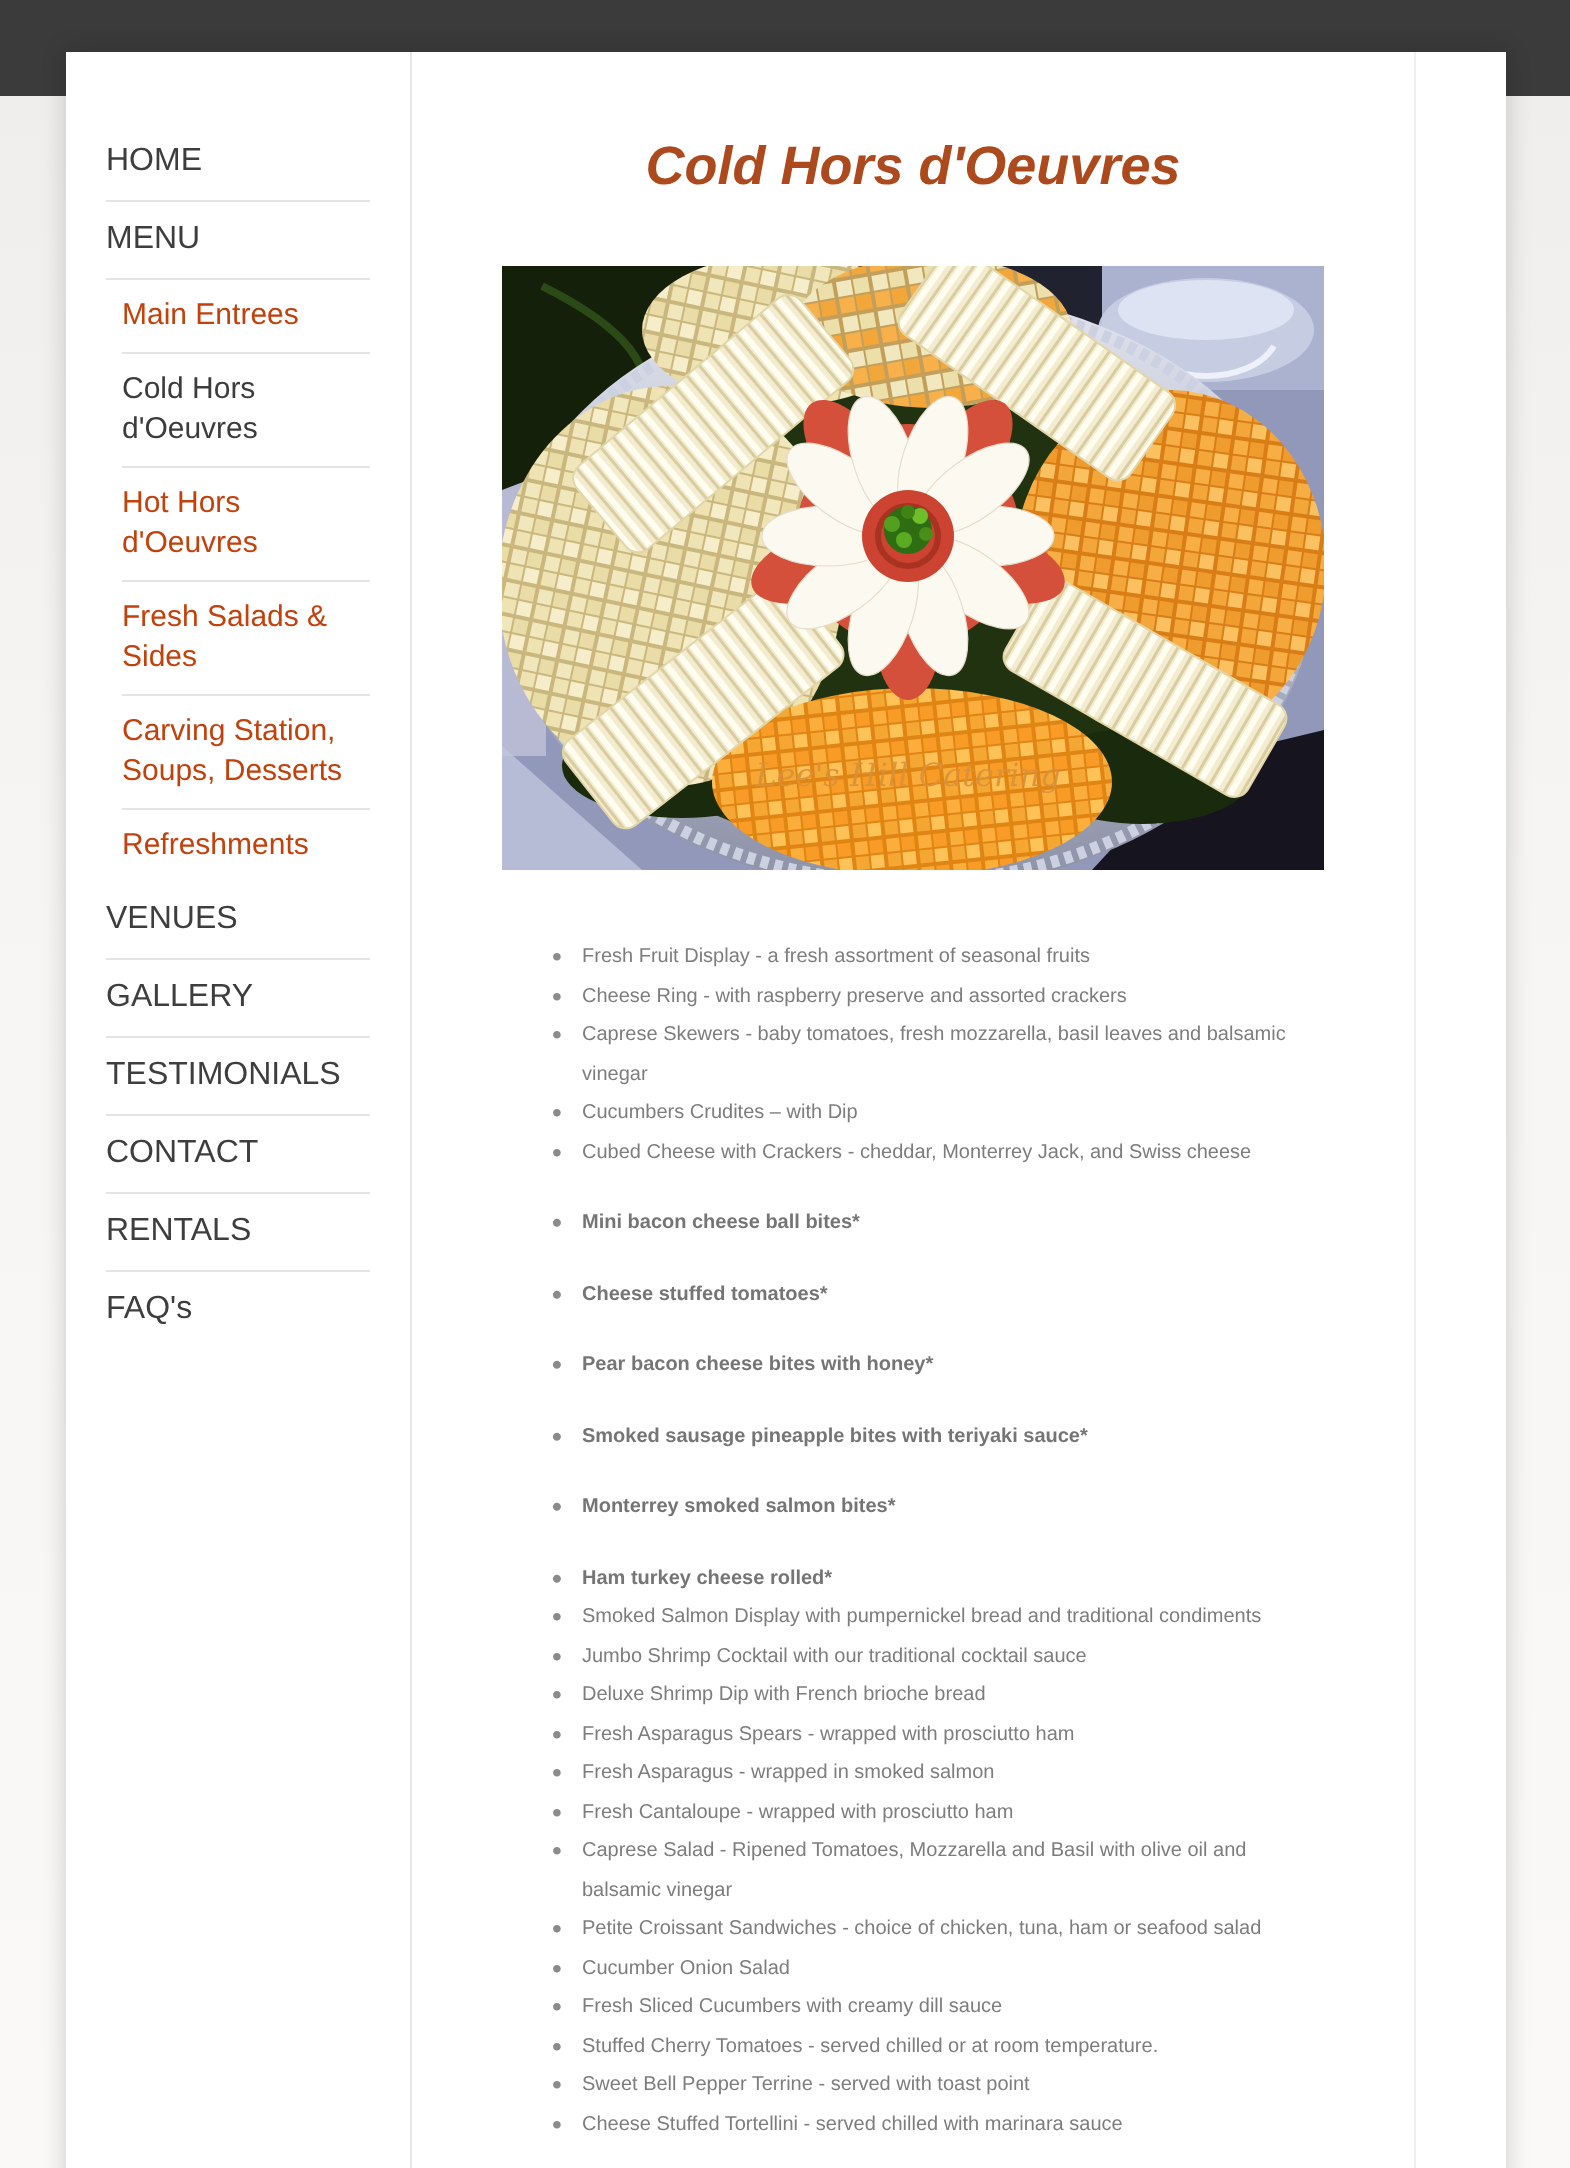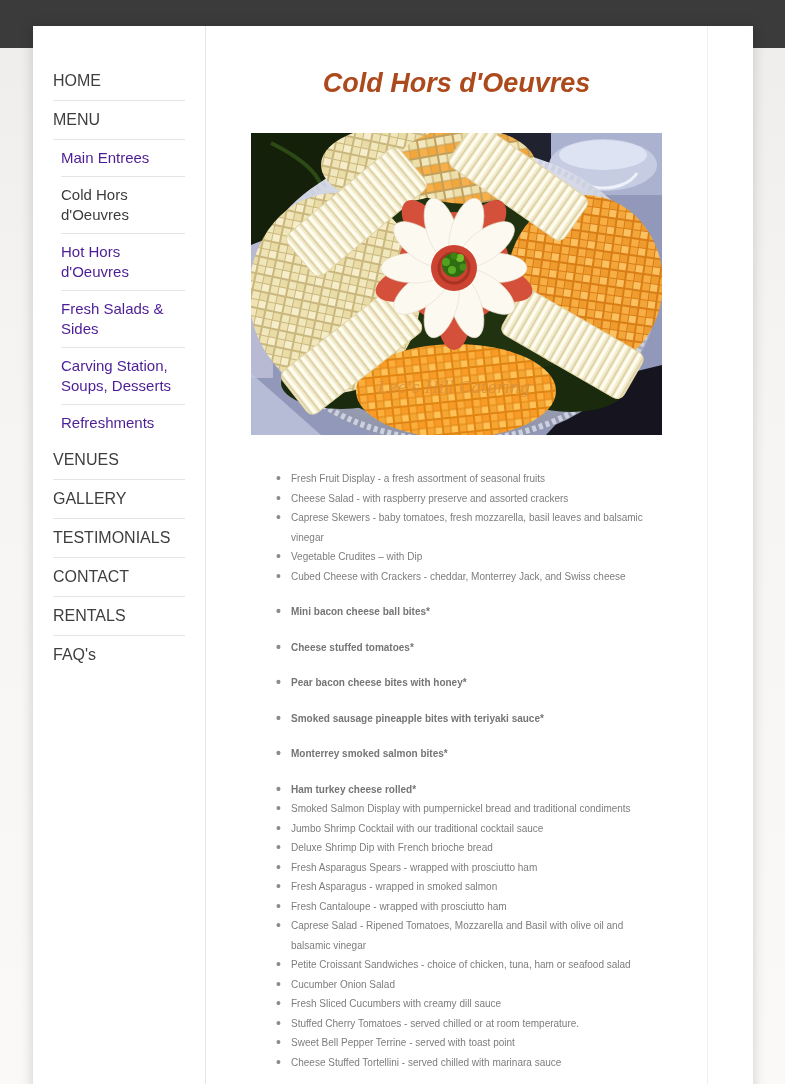--- a/index.html
+++ b/index.html
@@ -21,21 +21,21 @@
     padding:36px 20px 0 20px;flex:none;
   }
   .sidebar ul{list-style:none;margin:0;padding:0;}
   .sidebar li{
     border-bottom:1px solid #e4e4e4;cursor:pointer;
   }
   .sidebar li.level1{
     font-size:16px;line-height:20px;color:#3e3e3e;padding:9px 0;
   }
   .sidebar li.level2{
-    font-size:15px;line-height:20px;color:#4c1d95;padding:8px 0;margin-left:8px;
+    font-size:15px;line-height:20px;color:#c2410c;padding:8px 0;margin-left:8px;
   }
   .sidebar li.level2.active{color:#3c3c3c;}
   .sidebar li.no-divider{border-bottom:none;}
   
   .main{
     width:502px;flex:none;box-sizing:border-box;border-right:1px solid #efefef;
     padding-top:42px;
   }
   .rail{flex:1;}
   h1.page-title{
@@ -235,23 +235,23 @@
           <circle cx="-2" cy="2" r="4" fill="#5aab22"></circle>
           <circle cx="0" cy="-12" r="3.5" fill="#3f8315"></circle>
         </g>
 
         <text x="203" y="260" text-anchor="middle" font-family="'DejaVu Serif',serif" font-style="italic" font-size="16" fill="#d8913a" opacity="0.9">Lee's Hill Catering</text>
       </svg>
     </div>
 
     <ul class="menu-list">
         <li class="">Fresh Fruit Display - a fresh assortment of seasonal fruits</li>
-        <li class="">Cheese Salad - with raspberry preserve and assorted crackers</li>
+        <li class="">Cheese Ring - with raspberry preserve and assorted crackers</li>
         <li class="">Caprese Skewers - baby tomatoes, fresh mozzarella, basil leaves and balsamic vinegar</li>
-        <li class="">Vegetable Crudites – with Dip</li>
+        <li class="">Cucumbers Crudites – with Dip</li>
         <li class="">Cubed Cheese with Crackers - cheddar, Monterrey Jack, and Swiss cheese</li>
         <li class="bold">Mini bacon cheese ball bites*</li>
         <li class="bold">Cheese stuffed tomatoes*</li>
         <li class="bold">Pear bacon cheese bites with honey*</li>
         <li class="bold">Smoked sausage pineapple bites with teriyaki sauce*</li>
         <li class="bold">Monterrey smoked salmon bites*</li>
         <li class="bold">Ham turkey cheese rolled*</li>
         <li class="">Smoked Salmon Display with pumpernickel bread and traditional condiments</li>
         <li class="">Jumbo Shrimp Cocktail with our traditional cocktail sauce</li>
         <li class="">Deluxe Shrimp Dip with French brioche bread</li>

